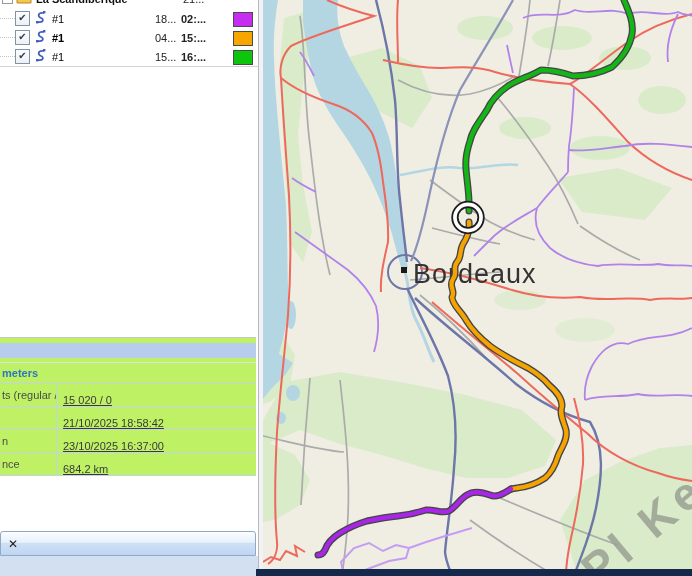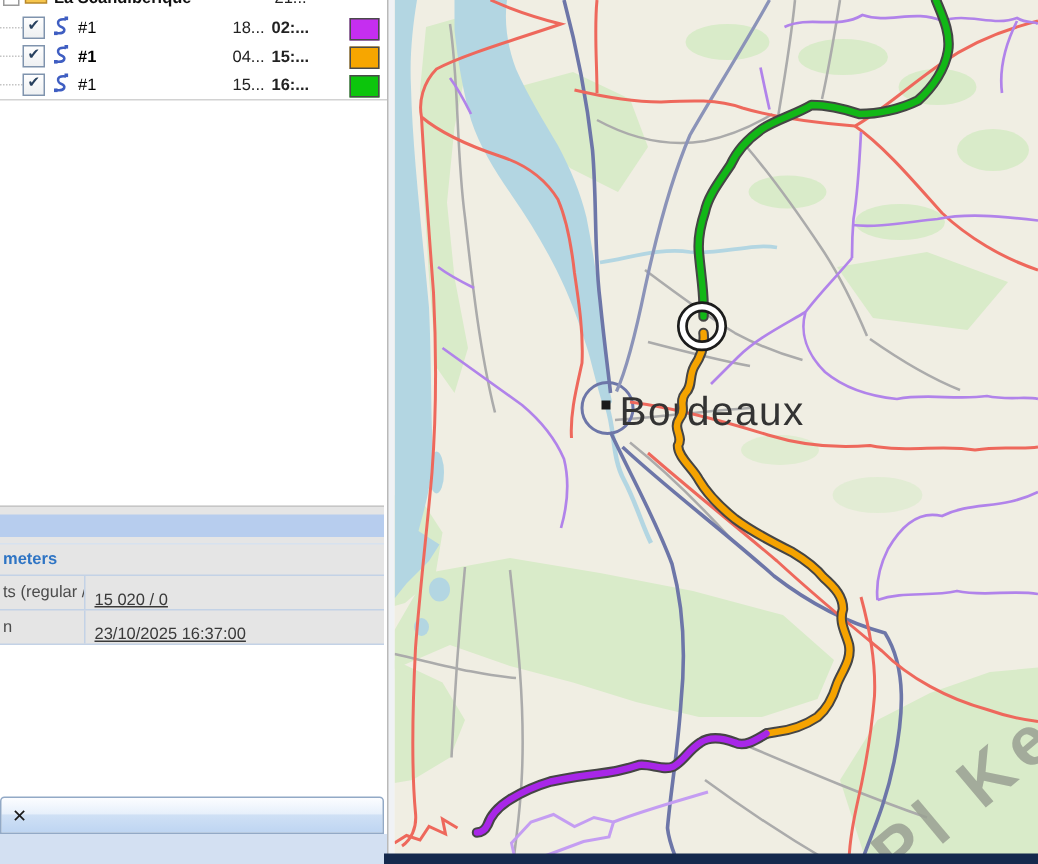--- a/index.html
+++ b/index.html
@@ -22,21 +22,21 @@
   .tl-label{margin-left:5px;color:#000;}
   .tl-label.bold{font-weight:bold;}
   .folder-name{font-weight:bold;margin-left:4px;color:#111;}
   .c-start{position:absolute;left:155px;color:#222;}
   .c-end{position:absolute;left:181px;color:#222;font-weight:bold;}
   .c-val0{position:absolute;left:183px;color:#222;}
   .swatch{position:absolute;left:233px;top:3px;width:18px;height:13px;border:1px solid #4a4a4a;}
   .ficon{margin-left:3px;flex:none;}
 
   
-  .props{position:absolute;left:0;top:337px;width:256px;border-top:1px solid #c6c6c6;background:#e5e5e5;}
+  .props{position:absolute;left:0;top:337px;width:256px;border-top:1px solid #c6c6c6;background:#bef264;}
   .sel-band{margin-top:5px;height:15px;background:#b7cdee;}
   .p-header{height:20px;margin-top:4px;border-top:1px solid #d7e2ef;border-bottom:1px solid #c3d2e6;
             display:flex;align-items:center;}
   .p-header span{font-weight:bold;color:#2e74c4;padding-left:2px;}
   .p-row{height:22px;display:flex;border-bottom:1px solid #c3d2e6;align-items:flex-end;}
   .p-lab{width:54px;flex:none;border-right:1px solid #c3d2e6;height:100%;display:flex;
          align-items:center;color:#4c4c4c;padding-left:2px;overflow:hidden;white-space:nowrap;}
   .p-val{padding-left:6px;color:#3a3a3a;white-space:nowrap;text-decoration:underline;}
 
   
@@ -128,22 +128,30 @@
     <div class="props">
       <div class="sel-band" style="background: rgb(183, 205, 238);"></div>
       <div class="p-header">
         <span>meters</span>
       </div>
       <div class="p-row">
         <span class="p-lab">ts (regular /</span>
         <span class="p-val">15 020 / 0</span>
       </div>
       <div class="p-row">
+        <span class="p-lab"></span>
+        <span class="p-val">21/10/2025 18:58:42</span>
+      </div>
+      <div class="p-row">
         <span class="p-lab">n</span>
         <span class="p-val">23/10/2025 16:37:00</span>
+      </div>
+      <div class="p-row">
+        <span class="p-lab">nce</span>
+        <span class="p-val">684,2 km</span>
       </div>
     </div>
 
     <div class="props-bar">
       <span class="x">✕</span>
     </div>
     <div class="below-strip"></div>
   </div>
 
   <div class="splitter"></div>

